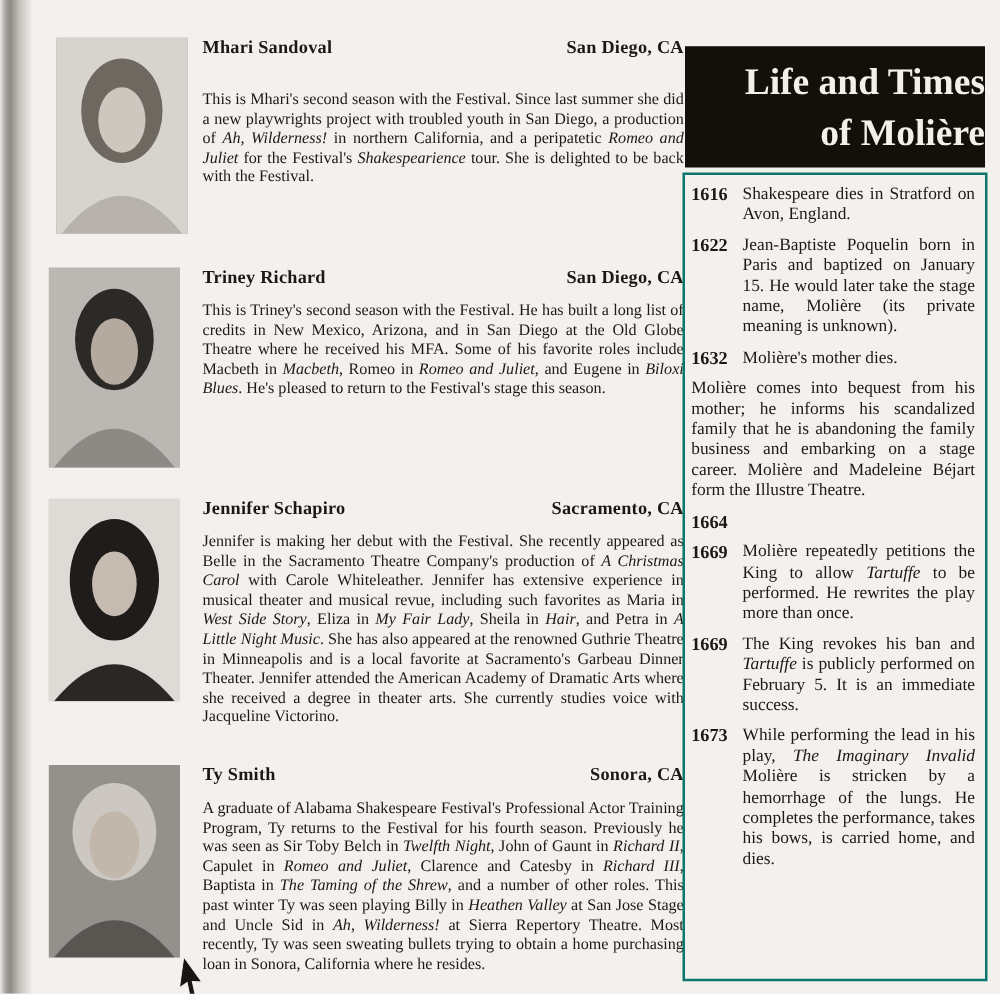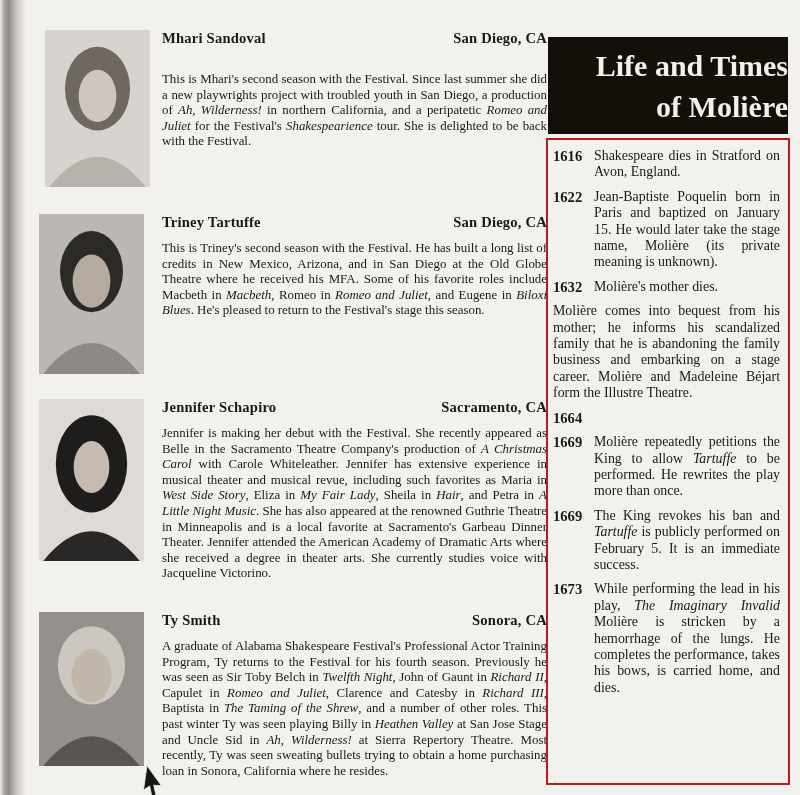--- a/index.html
+++ b/index.html
@@ -31,21 +31,21 @@
   .bio-name,.bio-loc{font-weight:bold;font-size:14.6px;letter-spacing:.2px;}
   .bio-para{margin:10px 0 0 0;font-size:12.9px;line-height:15.6px;text-align:justify;}
   #bio0 .bio-para{margin-top:25px;}
 
   
   .sb-header{position:absolute;left:548px;top:37px;width:240px;height:97px;
     background:#121009;color:#f4f0e8;text-align:right;}
   .sb-title1{display:block;font-weight:bold;font-size:30px;line-height:42px;margin-top:8px;}
   .sb-title2{display:block;font-weight:bold;font-size:30px;line-height:40px;}
   .sb-box{position:absolute;left:546px;top:138px;width:244px;height:647px;
-    box-sizing:border-box;border:2px solid #b91c1c;padding:8px 8px 4px 5px;overflow:hidden;}
+    box-sizing:border-box;border:2px solid #0f766e;padding:8px 8px 4px 5px;overflow:hidden;}
   .tl-row{display:flex;margin-bottom:8px;}
   .tl-year{flex:none;width:41px;font-weight:bold;font-size:14.6px;line-height:16.4px;}
   .tl-text{flex:1;font-size:13.9px;line-height:16.4px;text-align:justify;}
 
   
   .cursor{position:absolute;left:141px;top:766px;transform:rotate(8deg);}
 </style>
 </head>
 <body>
 
@@ -74,21 +74,21 @@
     <div class="photo">
       <svg viewBox="0 0 100 150" preserveAspectRatio="none">
         <rect class="ph-bg" x="0" y="0" width="100" height="150"></rect>
         <ellipse class="ph-hair" cx="50" cy="54" rx="30" ry="38"></ellipse>
         <ellipse class="ph-face" cx="50" cy="63" rx="18" ry="25"></ellipse>
         <path class="ph-sh" d="M4,150 Q50,92 96,150 Z"></path>
       </svg>
     </div>
     <div class="bio-text">
       <div class="bio-head">
-        <span class="bio-name">Triney Tartuffe</span>
+        <span class="bio-name">Triney Richard</span>
         <span class="bio-loc">San Diego, CA</span>
       </div>
       <p class="bio-para">This is Triney's second season with the Festival. He has built a long list of credits in New Mexico, Arizona, and in San Diego at the Old Globe Theatre where he received his MFA. Some of his favorite roles include Macbeth in <i>Macbeth</i>, Romeo in <i>Romeo and Juliet</i>, and Eugene in <i>Biloxi Blues</i>. He's pleased to return to the Festival's stage this season.</p>
     </div>
   </div>
 
   <div class="bio" id="bio2">
     <div class="photo">
       <svg viewBox="0 0 100 150" preserveAspectRatio="none">
         <rect class="ph-bg" x="0" y="0" width="100" height="150"></rect>

